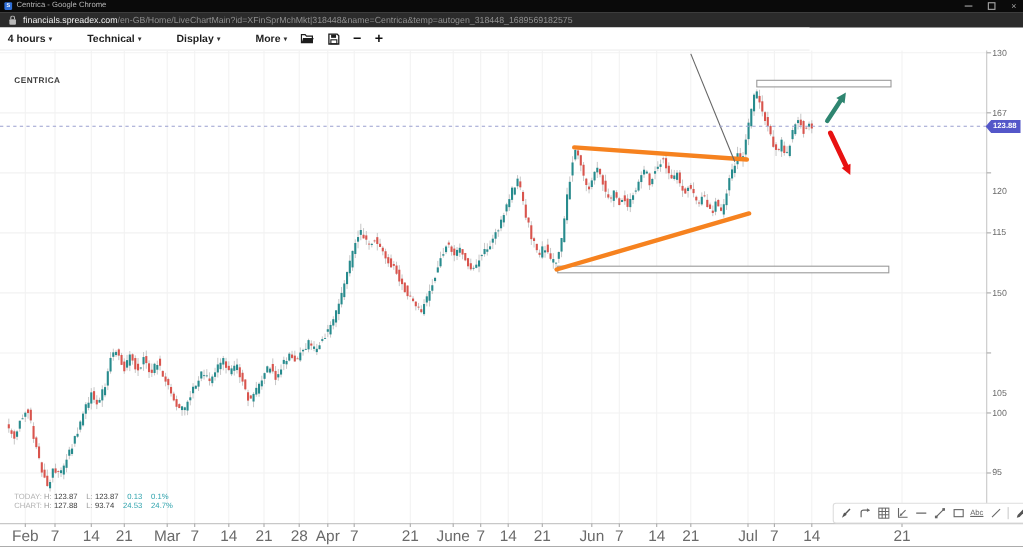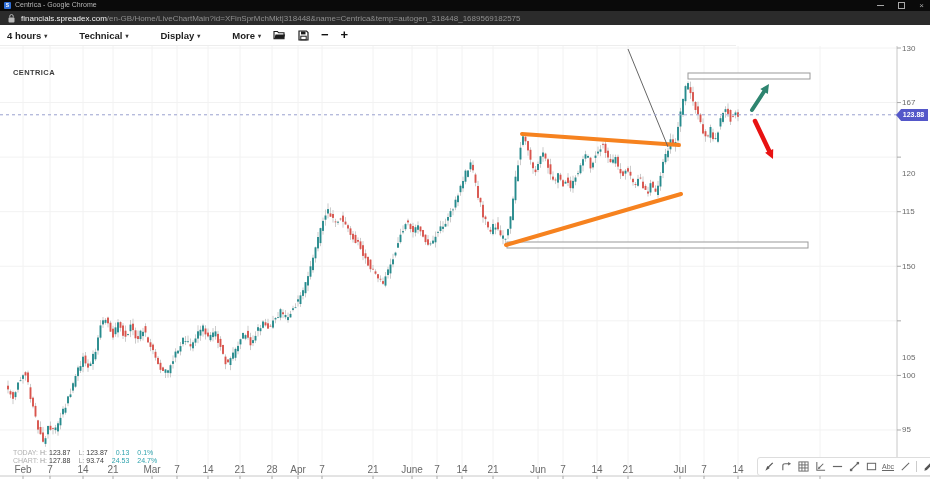--- a/index.html
+++ b/index.html
@@ -41,21 +41,21 @@
   .legend{position:absolute;left:13px;top:449px;z-index:6;font-size:7px;line-height:8px;white-space:nowrap;}
   .legend-row{display:flex;}
   .lg-label{width:27px;color:#b2b2b2;}
   .lg-k{color:#9a9a9a;}
   .lg-v{color:#3a3a3a;margin-right:8px;margin-left:2px;}
   .lg-chg{color:#2fa3ad;margin-right:8px;}
   .lg-pct{color:#2fa3ad;}
 
   
   .price-labels span{position:absolute;left:902px;font-size:8px;color:#6a6a6a;z-index:5;}
-  .time-labels span{position:absolute;top:464px;font-size:10px;color:#6a6a6a;transform:translateX(-50%);z-index:5;}
+  .time-labels span{position:absolute;top:479px;font-size:14px;color:#6a6a6a;transform:translateX(-50%);z-index:5;}
 
   
   .price-badge{position:absolute;left:896px;top:109px;width:32px;height:12px;background:#5457c9;z-index:7;
                clip-path:polygon(0 50%,16% 0,100% 0,100% 100%,16% 100%);
                color:#fff;font-size:7px;font-weight:bold;line-height:12px;text-align:center;padding-left:3px;box-sizing:border-box;}
 
   
   .draw-toolbar{position:absolute;left:757px;top:457px;height:17px;z-index:8;display:flex;align-items:center;
                 gap:5px;padding:0 5px;background:#fff;border:1px solid #ddd;border-radius:3px;}
   .dt-icon{display:flex;align-items:center;justify-content:center;width:12px;height:12px;cursor:pointer;}

